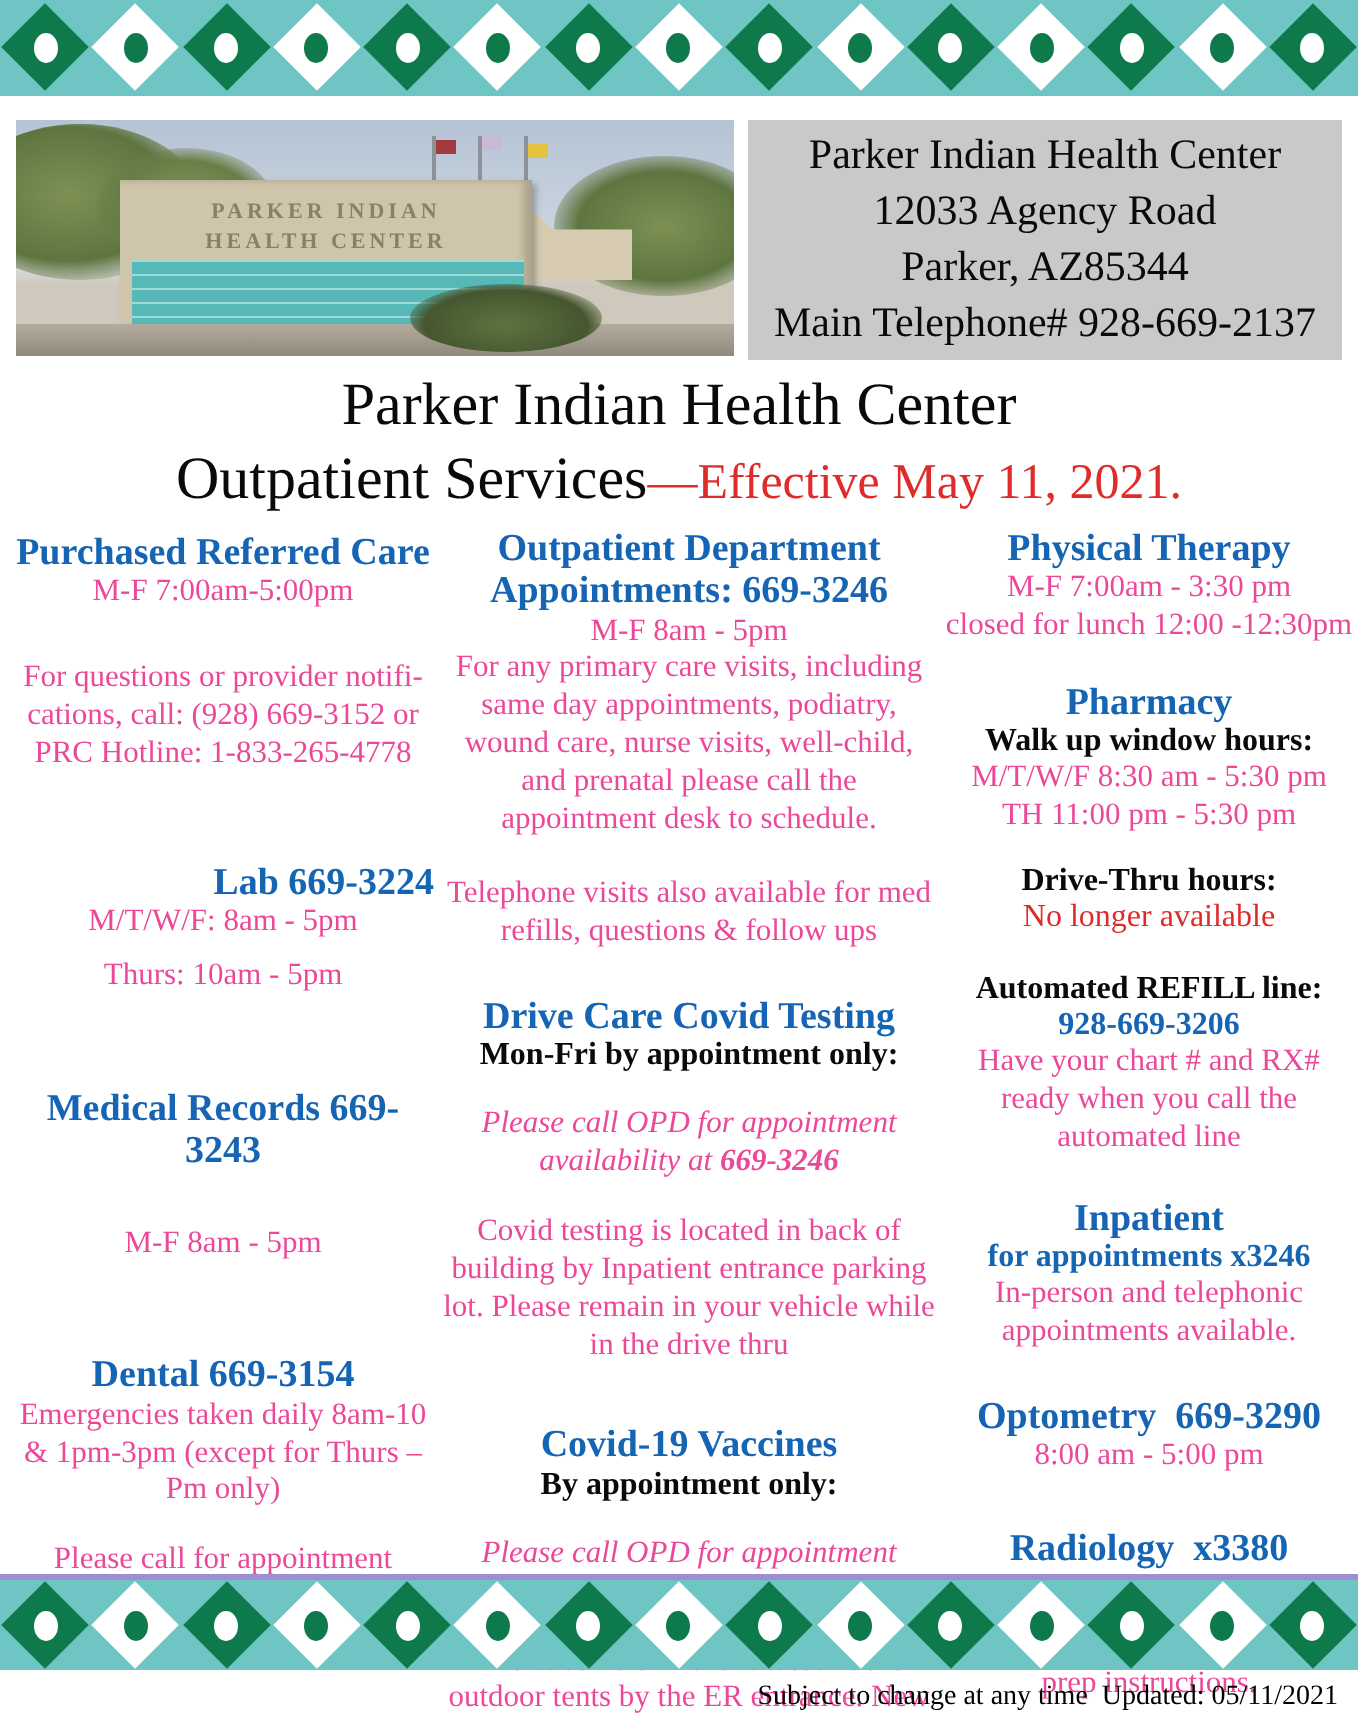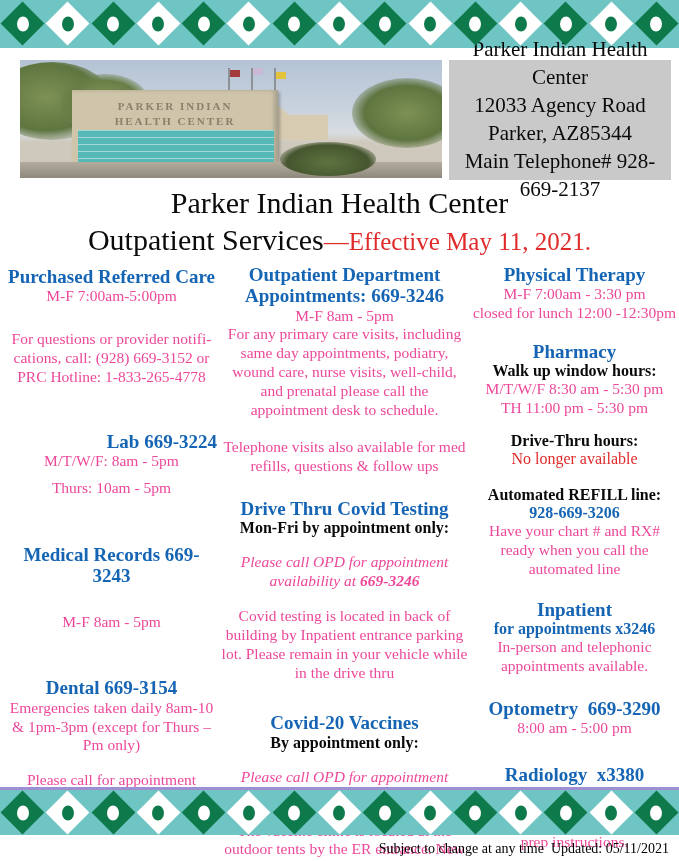--- a/index.html
+++ b/index.html
@@ -27,23 +27,22 @@
   .diamond-cell{width:45px;height:44px;position:relative;flex:0 0 auto;}
   .diamond{position:absolute;left:7px;top:6px;width:31px;height:31px;transform:rotate(45deg);}
   .d-green{background:var(--green);}
   .d-white{background:#ffffff;}
   .dot{position:absolute;left:50%;top:50%;width:12px;height:15px;border-radius:50%;transform:translate(-50%,-50%);}
   .dot-white{background:#ffffff;}
   .dot-green{background:var(--green);}
   
   .header{display:flex;padding:12px 8px 0 8px;gap:7px;height:132px;}
   .photo{
-    position:relative;width:422px;height:118px;overflow:hidden;flex:0 0 auto;
+    position:relative;width:359px;height:118px;overflow:hidden;flex:0 0 auto;
     background:linear-gradient(180deg,#b4c3d5 0%,#c8d2dd 40%,#d8dce0 62%,#cfc9bd 70%);
-    margin-left:12px;
   }
   .tree{position:absolute;border-radius:50%;}
   .tree1{left:-28px;top:2px;width:120px;height:78px;background:radial-gradient(ellipse at 45% 45%,#7d9154 0%,#5f7540 55%,rgba(95,117,64,0) 78%);}
   .tree2{left:40px;top:14px;width:90px;height:60px;background:radial-gradient(ellipse at 50% 50%,#8aa060 0%,#687e46 55%,rgba(104,126,70,0) 78%);}
   .tree3{right:-20px;top:18px;width:110px;height:70px;background:radial-gradient(ellipse at 50% 50%,#7d9154 0%,#5f7540 55%,rgba(95,117,64,0) 80%);}
   .building{
     position:absolute;left:168px;top:34px;width:140px;height:46px;background:#d7cbb2;
     clip-path:polygon(0 100%,0 45%,38% 45%,55% 0,72% 45%,100% 45%,100% 100%);
   }
   .pole{position:absolute;width:2px;background:#8d9298;top:8px;}
@@ -247,27 +246,27 @@
   </div>
 
   <div>
     <section>
       <div class="h-blue">Outpatient Department Appointments:&nbsp;669-3246</div>
       <div class="body-txt">M-F 8am - 5pm</div>
       <div class="body-txt">For any primary care visits, including same day appointments, podiatry, wound care, nurse visits, well-child, and prenatal please call the appointment desk to schedule.</div>
       <div class="body-txt m-opd-body2">Telephone visits also available for med refills, questions &amp; follow ups</div>
     </section>
     <section>
-      <div class="h-blue m-dtct">Drive Thru Covid Testing</div>
+      <div class="h-blue m-dtct">Drive Care Covid Testing</div>
       <div class="sub-bold">Mon-Fri by appointment only:</div>
       <div class="body-txt m-call"><span>Please call OPD for appointment availability at </span><b>669-3246</b></div>
       <div class="body-txt m-cbody">Covid testing is located in back of building by Inpatient entrance parking lot. Please remain in your vehicle while in the drive thru</div>
     </section>
     <section>
-      <div class="h-blue m-vax">Covid-20 Vaccines</div>
+      <div class="h-blue m-vax">Covid-19 Vaccines</div>
       <div class="sub-bold">By appointment only:</div>
       <div class="body-txt m-call"><span>Please call OPD for appointment availability at </span><b>669-3246</b></div>
       <div class="body-txt m-cbody">The vaccine clinic is located at the outdoor tents by the ER entrance. New patients must bring ID and insurance card to your appointment.</div>
     </section>
   </div>
 
   <div>
     <section>
       <div class="h-blue">Physical Therapy</div>
       <div class="body-txt">M-F 7:00am - 3:30 pm</div>

